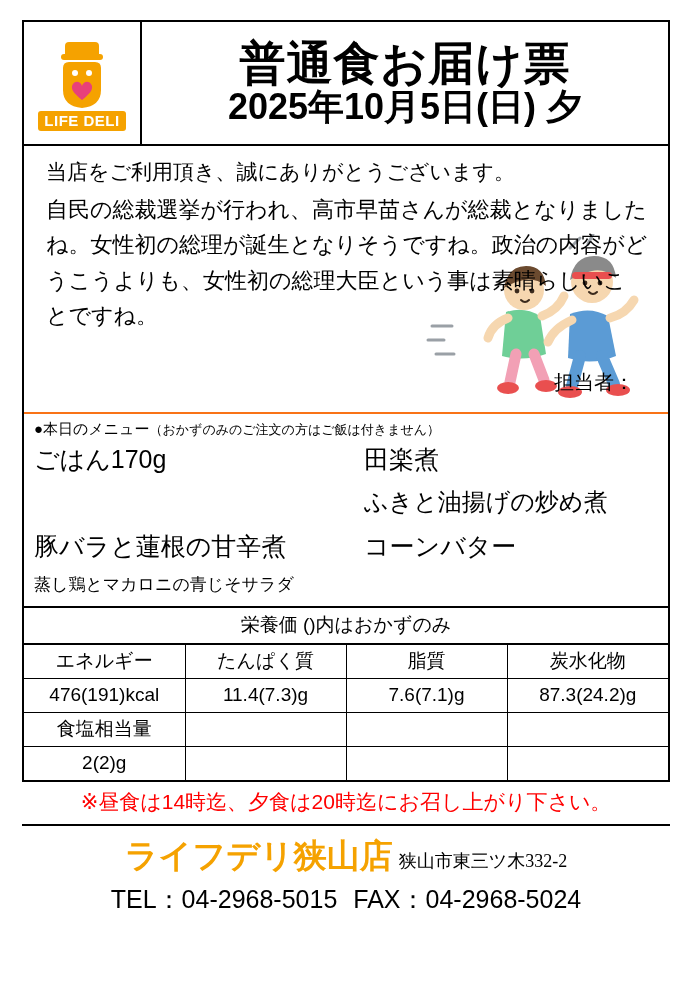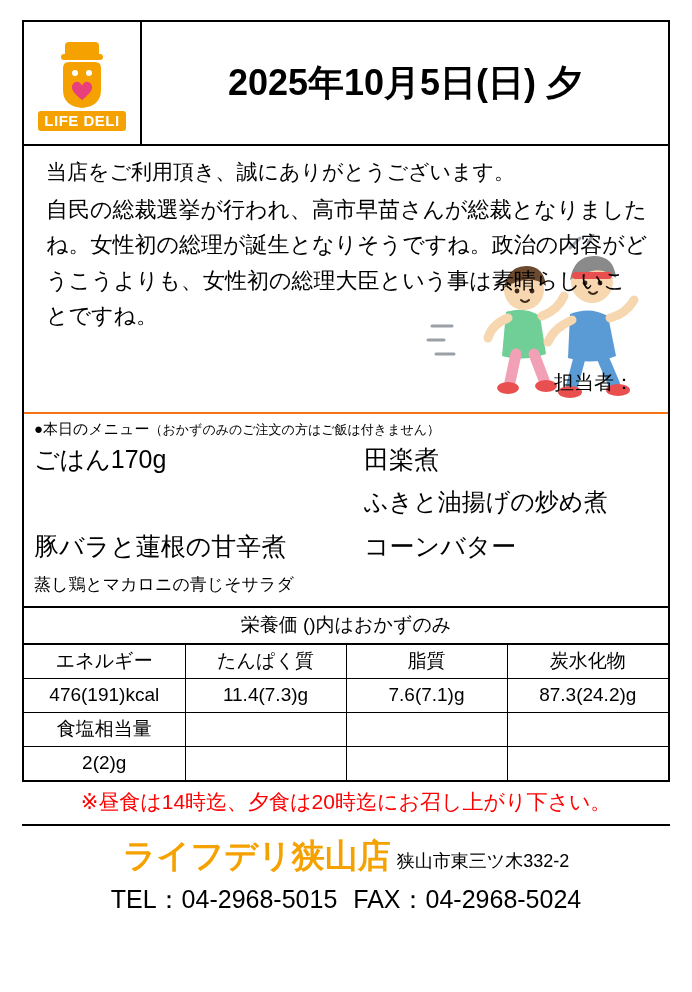--- a/index.html
+++ b/index.html
@@ -197,20 +197,21 @@
     gap: 6px;
   }
   .shop-name {
     color: #f5a200;
     font-size: 33px;
     font-weight: bold;
     letter-spacing: 0px;
   }
   .shop-addr {
     font-size: 18px;
+    font-family: Liberation Serif, serif;
   }
   .contact-row {
     text-align: center;
     font-size: 25px;
     margin-top: 4px;
     letter-spacing: 0px;
   }
   .contact-row .gap { display: inline-block; width: 16px; }
 </style>
 </head>
@@ -231,20 +232,21 @@
 
             <circle cx="24" cy="35" r="3" fill="#ffffff"></circle>
             <circle cx="38" cy="35" r="3" fill="#ffffff"></circle>
 
             <path d="M31 62 C22 55 19 50 22 46 C25 42 30 44 31 48 C32 44 37 42 40 46 C43 50 40 55 31 62 Z" fill="#e8407a"></path>
           </svg>
         </div>
         <div class="logo-text">LIFE DELI</div>
       </div>
       <div class="title-cell">
+        <div class="title-main">普通食お届け票</div>
         <div class="title-date">2025年10月5日(日) 夕</div>
       </div>
     </div>
 
     <div class="greeting">
       <div class="greet-line1">当店をご利用頂き、誠にありがとうございます。</div>
       <div class="greet-body">自民の総裁選挙が行われ、高市早苗さんが総裁となりましたね。女性初の総理が誕生となりそうですね。政治の内容がどうこうよりも、女性初の総理大臣という事は素晴らしいことですね。</div>
 
       <div class="illo">
         <svg width="240" height="190" viewBox="0 0 240 190" xmlns="http://www.w3.org/2000/svg">

